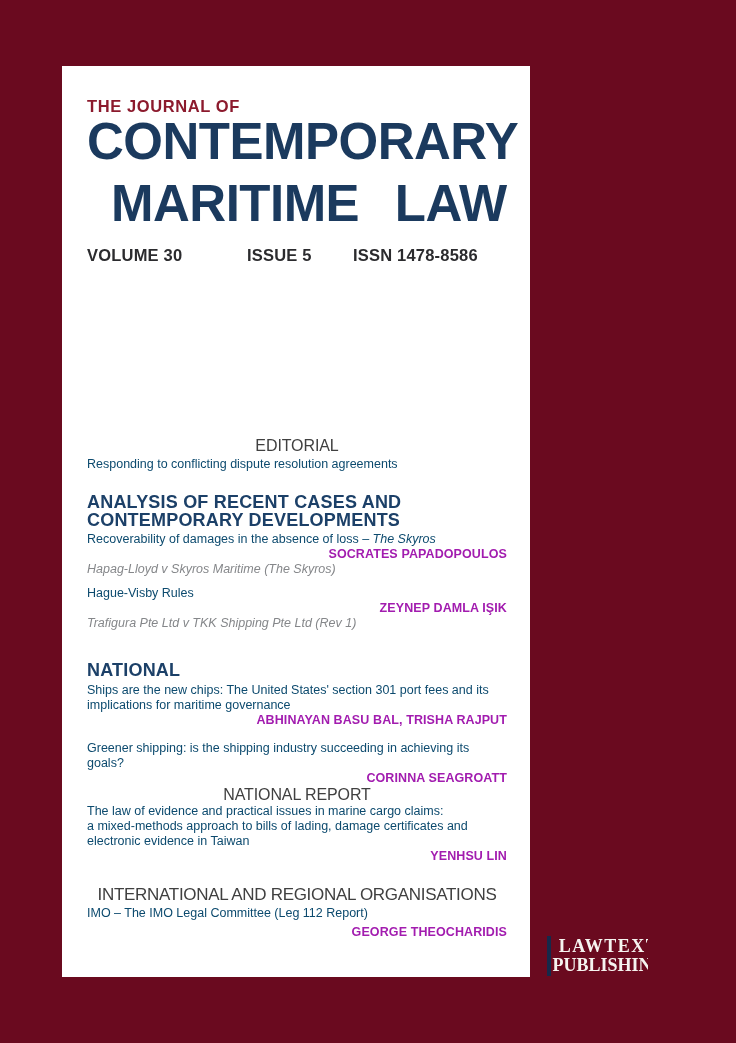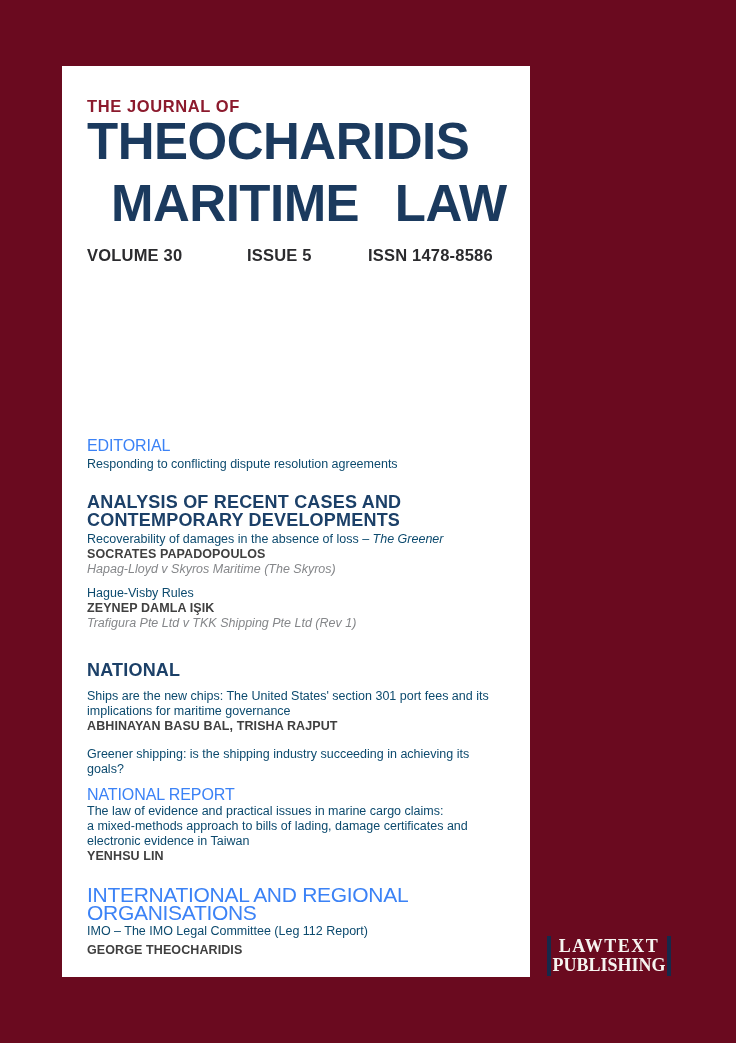--- a/index.html
+++ b/index.html
@@ -1,41 +1,41 @@
 <!DOCTYPE html>
 <html><head>
 <meta charset="utf-8">
 <style>
   html,body{margin:0;padding:0;background:#6a0a1f;}
   .page{position:relative;width:648px;height:1043px;background:#6a0a1f;overflow:hidden;
-        font-family:"Liberation Sans",sans-serif;padding-left:44px;}
+        font-family:"Liberation Sans",sans-serif;}
   .panel{position:absolute;left:62px;top:66px;width:468px;height:911px;background:#ffffff;}
 
   
   .kicker{position:absolute;left:25px;top:31px;font-size:16.5px;font-weight:700;
           letter-spacing:.6px;color:#8c1a2d;}
   .title{position:absolute;left:25px;top:45px;color:#1b3a5e;font-weight:700;
          font-size:51px;line-height:62px;letter-spacing:-.5px;white-space:nowrap;}
   .title .line2{word-spacing:22px;margin-left:24px;}
   .volume-row{position:absolute;left:25px;top:180px;width:420px;height:20px;
               font-size:16.5px;font-weight:700;color:#2b2b2e;letter-spacing:.2px;}
   .volume-row .vol{position:absolute;left:0;}
   .volume-row .iss{position:absolute;left:160px;}
-  .volume-row .issn{position:absolute;left:281px;}
+  .volume-row .issn{position:absolute;left:266px;}
 
   
   .section{position:absolute;left:25px;width:420px;}
-  .h-light{font-size:16px;font-weight:400;color:#3b82f6;line-height:18px;letter-spacing:-.1px;}
-  .h-light.narrow{font-size:21px;letter-spacing:-.3px;}
+  .h-light{font-size:16px;font-weight:400;color:#404040;line-height:18px;letter-spacing:-.1px;text-align:center;}
+  .h-light.narrow{font-size:17px;letter-spacing:-.3px;}
   .h-bold{font-size:18px;font-weight:700;color:#1c4068;line-height:17.5px;letter-spacing:.2px;}
   .item{margin-top:2px;}
   .item.gap{margin-top:9px;}
   .item.gap-lg{margin-top:13px;}
   .t{font-size:12.5px;line-height:15px;color:#0c4a6e;}
-  .author{font-size:12.5px;line-height:15px;color:#404040;font-weight:700;letter-spacing:.1px;}
+  .author{font-size:12.5px;line-height:15px;color:#a21caf;font-weight:700;letter-spacing:.1px;text-align:right;}
   .case{font-size:12.5px;line-height:15px;color:#85878a;font-style:italic;}
   .case-inline{font-style:italic;}
 
   
   .logo{position:absolute;left:547px;top:936px;width:124px;height:40px;display:flex;align-items:stretch;}
   .logo .bar{width:4px;background:#16294a;}
   .logo-text{flex:1;display:flex;flex-direction:column;justify-content:center;align-items:center;
              font-family:"Liberation Serif",serif;font-weight:700;color:#f6f4f0;}
   .logo-line1{font-size:18px;line-height:19px;letter-spacing:1.5px;}
   .logo-line2{font-size:18px;line-height:19px;letter-spacing:0;}
@@ -43,61 +43,62 @@
 </head>
 <body>
 
 <div class="page">
 
   <div class="panel">
 
     <div class="kicker">THE JOURNAL OF</div>
 
     <div class="title">
-      <div class="line1">THEOCHARIDIS</div>
+      <div class="line1">CONTEMPORARY</div>
       <div class="line2">MARITIME LAW</div>
     </div>
 
     <div class="volume-row">
       <span class="vol">VOLUME 30</span>
       <span class="iss">ISSUE 5</span>
       <span class="issn">ISSN 1478-8586</span>
     </div>
 
     <div class="section" style="top:371px">
       <div class="h-light">EDITORIAL</div>
       <div class="item">
         <div class="t">Responding to conflicting dispute resolution agreements</div>
       </div>
     </div>
 
     <div class="section" style="top:428px">
       <div class="h-bold">ANALYSIS OF RECENT CASES AND</div>
       <div class="h-bold">CONTEMPORARY DEVELOPMENTS</div>
       <div class="item" style="margin-top:3px">
-        <div class="t"><span>Recoverability of damages in the absence of loss – </span><span class="case-inline">The Greener</span></div>
+        <div class="t"><span>Recoverability of damages in the absence of loss – </span><span class="case-inline">The Skyros</span></div>
         <div class="author">SOCRATES PAPADOPOULOS</div>
         <div class="case">Hapag-Lloyd v Skyros Maritime (The Skyros)</div>
       </div>
       <div class="item gap">
         <div class="t">Hague-Visby Rules</div>
         <div class="author">ZEYNEP DAMLA IŞIK</div>
         <div class="case">Trafigura Pte Ltd v TKK Shipping Pte Ltd (Rev 1)</div>
       </div>
     </div>
 
     <div class="section" style="top:596px">
       <div class="h-bold">NATIONAL</div>
-      <div class="item" style="margin-top:9px">
+      <div class="item" style="margin-top:3px">
         <div class="t">Ships are the new chips: The United States' section 301 port fees and its</div>
         <div class="t">implications for maritime governance</div>
         <div class="author">ABHINAYAN BASU BAL, TRISHA RAJPUT</div>
       </div>
       <div class="item gap-lg">
         <div class="t">Greener shipping: is the shipping industry succeeding in achieving its goals?</div>
+        <div class="author">CORINNA SEAGROATT</div>
       </div>
     </div>
 
     <div class="section" style="top:720px">
       <div class="h-light">NATIONAL REPORT</div>
       <div class="item" style="margin-top:0">
         <div class="t">The law of evidence and practical issues in marine cargo claims:</div>
         <div class="t">a mixed-methods approach to bills of lading, damage certificates and</div>
         <div class="t">electronic evidence in Taiwan</div>
         <div class="author">YENHSU LIN</div>

